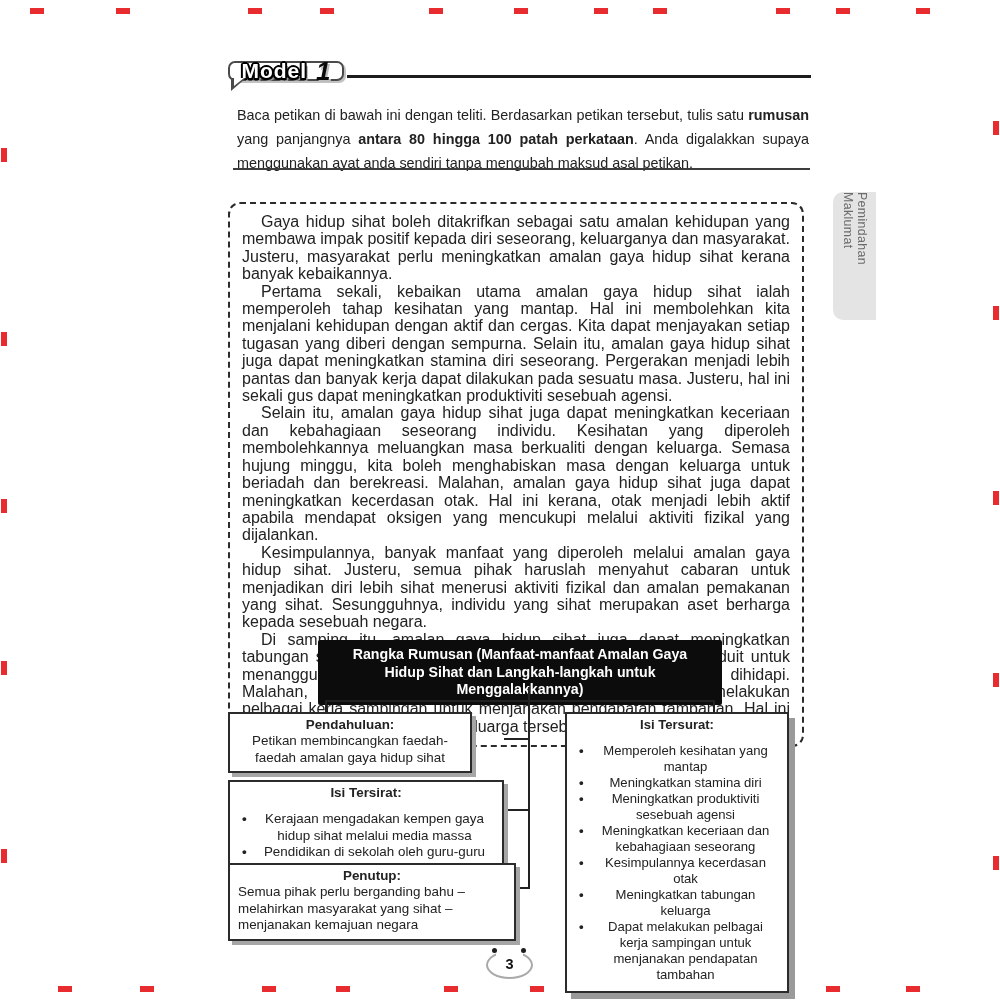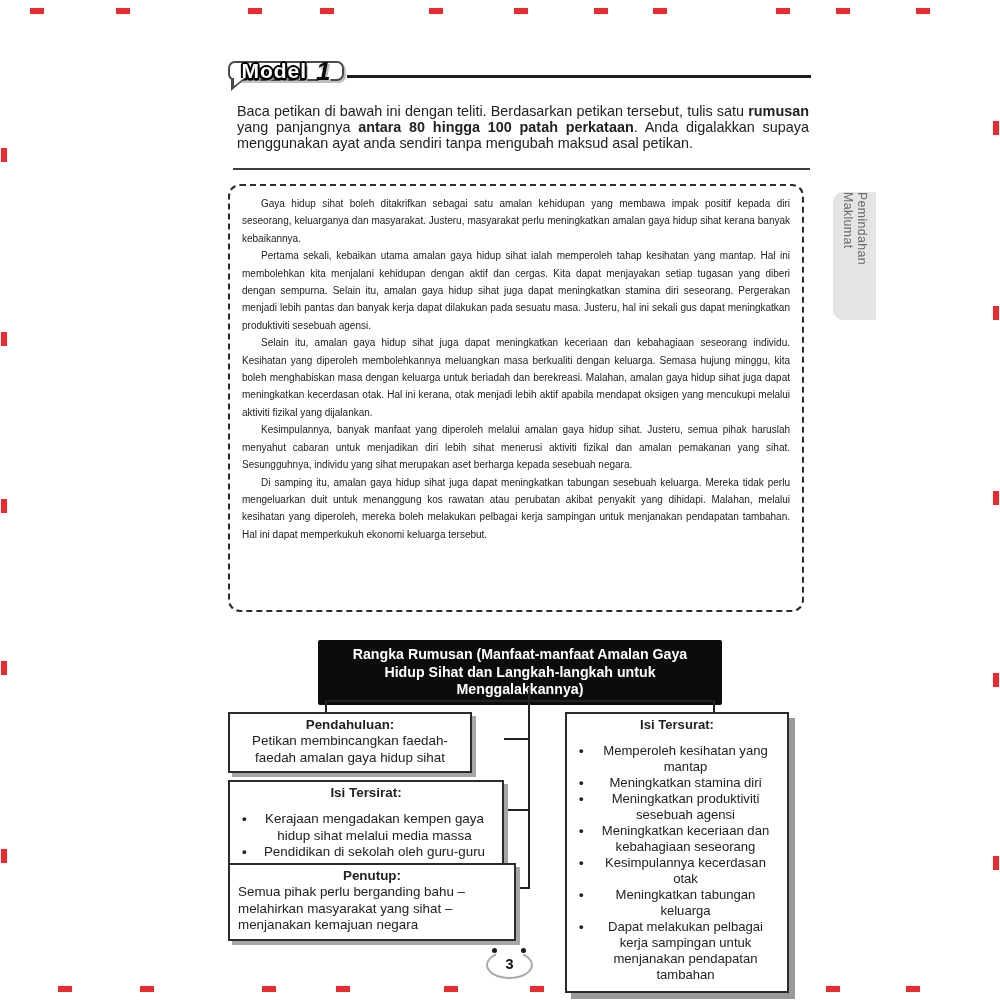--- a/index.html
+++ b/index.html
@@ -15,28 +15,28 @@
                   -2px 0 0 #000,2px 0 0 #000,0 -2px 0 #000,0 2px 0 #000,3px 3px 0 #9a9a9a; }
   .badge-num { font-weight:800; font-style:italic; font-size:26px; color:#0a0a0a; text-shadow:2px 2px 0 #bdbdbd; }
   .badge-tail-outer { position:absolute; left:1px; bottom:-12px; width:0; height:0;
       border-right:15px solid transparent; border-top:13px solid #4a4a4a; }
   .badge-tail-inner { position:absolute; left:4px; bottom:-7px; width:0; height:0;
       border-right:10px solid transparent; border-top:8px solid #fff; }
   .badge-rule { position:absolute; left:347px; top:75px; width:464px; height:3px; background:#1c1c1c; }
 
   
   .instructions { position:absolute; left:237px; top:103px; width:572px; font-size:14.4px;
-                  line-height:16px; text-align:justify; color:#222; }
+                  line-height:24px; text-align:justify; color:#222; }
   .instructions b { font-weight:bold; }
   .rule-under { position:absolute; left:233px; top:168px; width:577px; height:2px; background:#3d3d3d; }
 
   
-  .passage { position:absolute; left:228px; top:184px; width:576px; min-height:428px;
+  .passage { position:absolute; left:228px; top:202px; width:576px; min-height:428px;
              border:2px dashed #2b2b2b; border-radius:12px; padding:9px 12px 10px 12px;
-             font-size:10px; line-height:17.4px; color:#222; }
+             font-size:16px; line-height:17.4px; color:#222; }
   .passage p { text-align:justify; text-indent:19px; }
 
   
   .rangka { position:absolute; left:318px; top:640px; width:404px; background:#0c0c0c; color:#fff;
             font-weight:bold; font-size:14.2px; line-height:17.5px; text-align:center;
             padding:6px 14px; border-radius:2px; }
 
   
   .cline { position:absolute; background:#222; }
 

